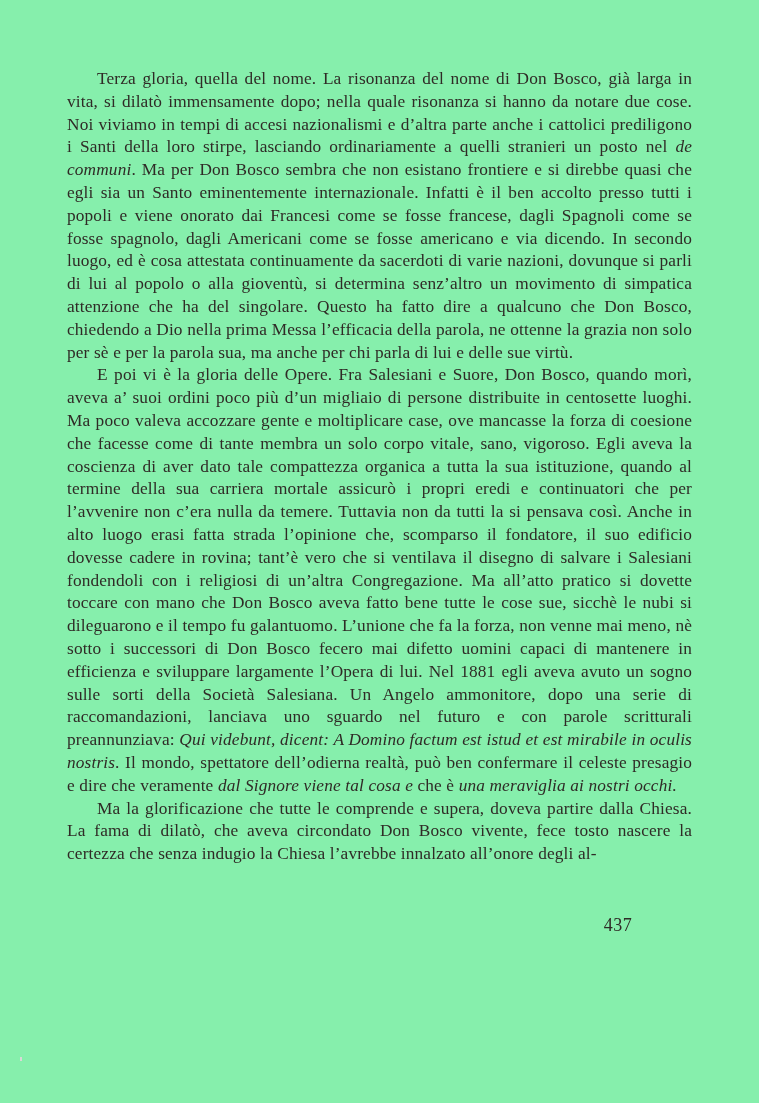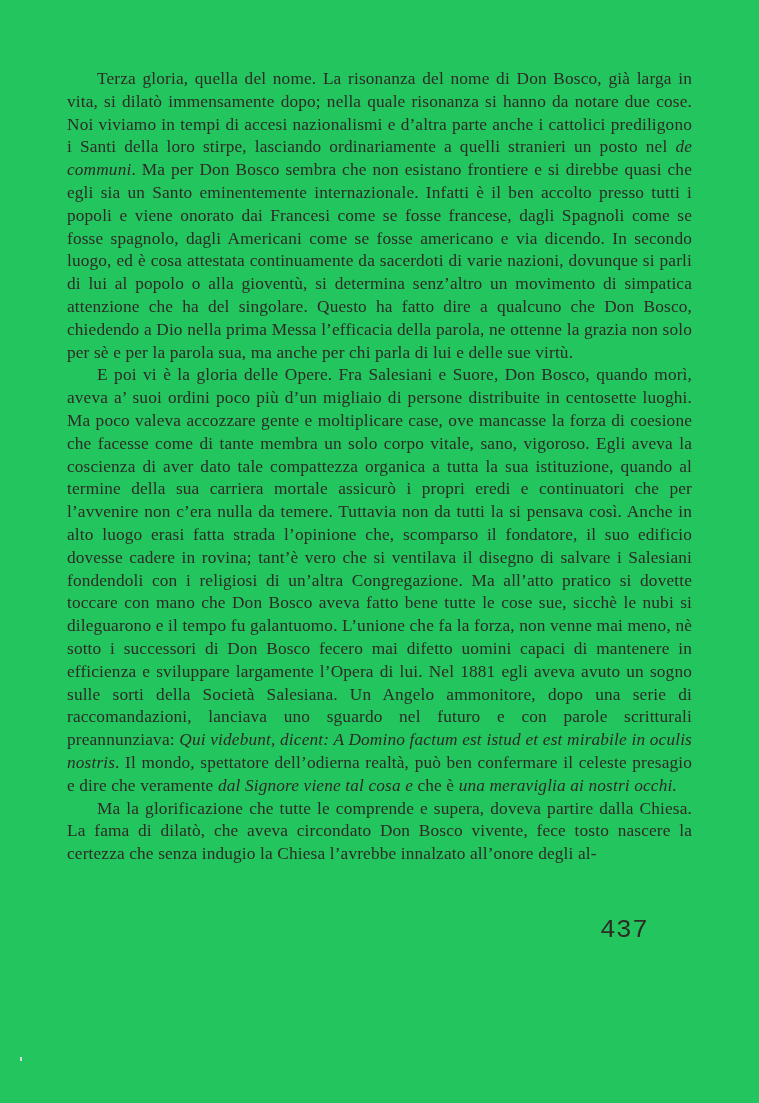--- a/index.html
+++ b/index.html
@@ -8,21 +8,21 @@
   }
   body {
     width: 759px;
     height: 1103px;
     background: #fdfdfb;
   }
   .page {
     position: relative;
     width: 759px;
     height: 1103px;
-    background: #22c55e;
+    background: #86efac;
     overflow: hidden;
     font-family: "Liberation Serif", "DejaVu Serif", serif;
     color: #2f2b26;
   }
   .text-block {
     position: absolute;
     left: 67px;
     top: 68px;
     width: 625px;
     text-align: justify;
@@ -36,24 +36,23 @@
   }
   .seg-italic {
     font-style: italic;
   }
   .folio {
     position: absolute;
     left: 600px;
     top: 915px;
     width: 36px;
     text-align: center;
-    font-size: 26px;
+    font-size: 18px;
     letter-spacing: 0.5px;
     color: #2f2b26;
-    font-family: Liberation Mono, monospace;
   }
   .speck {
     position: absolute;
     left: 20px;
     top: 1057px;
     width: 2px;
     height: 4px;
     background: #d9d9d6;
   }
 </style>

